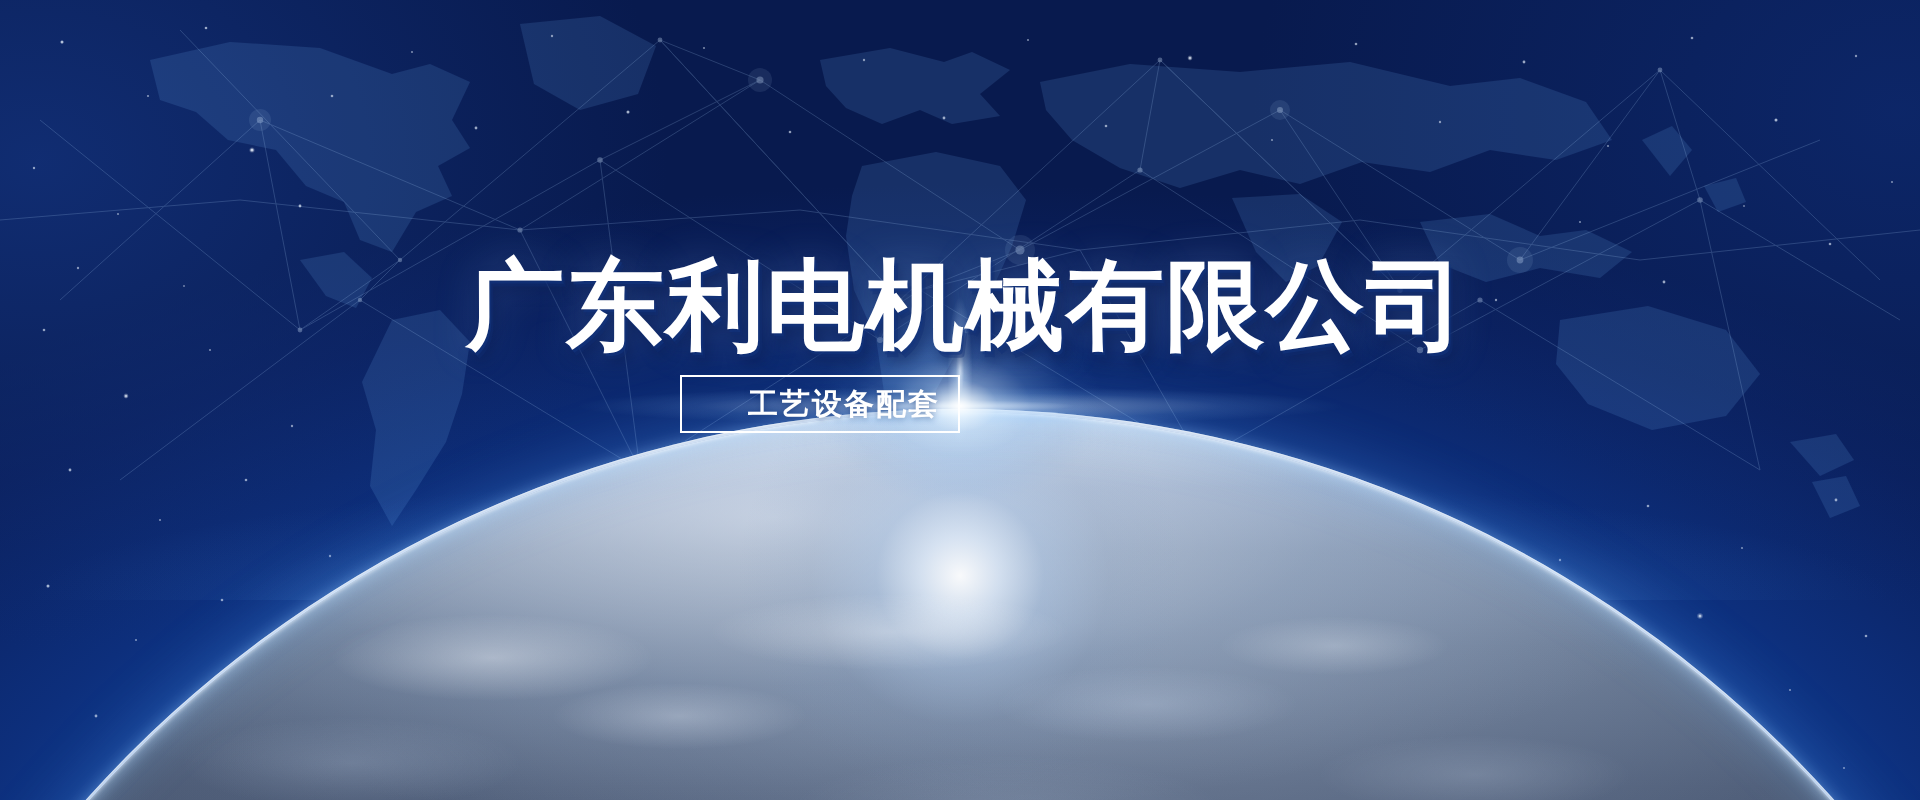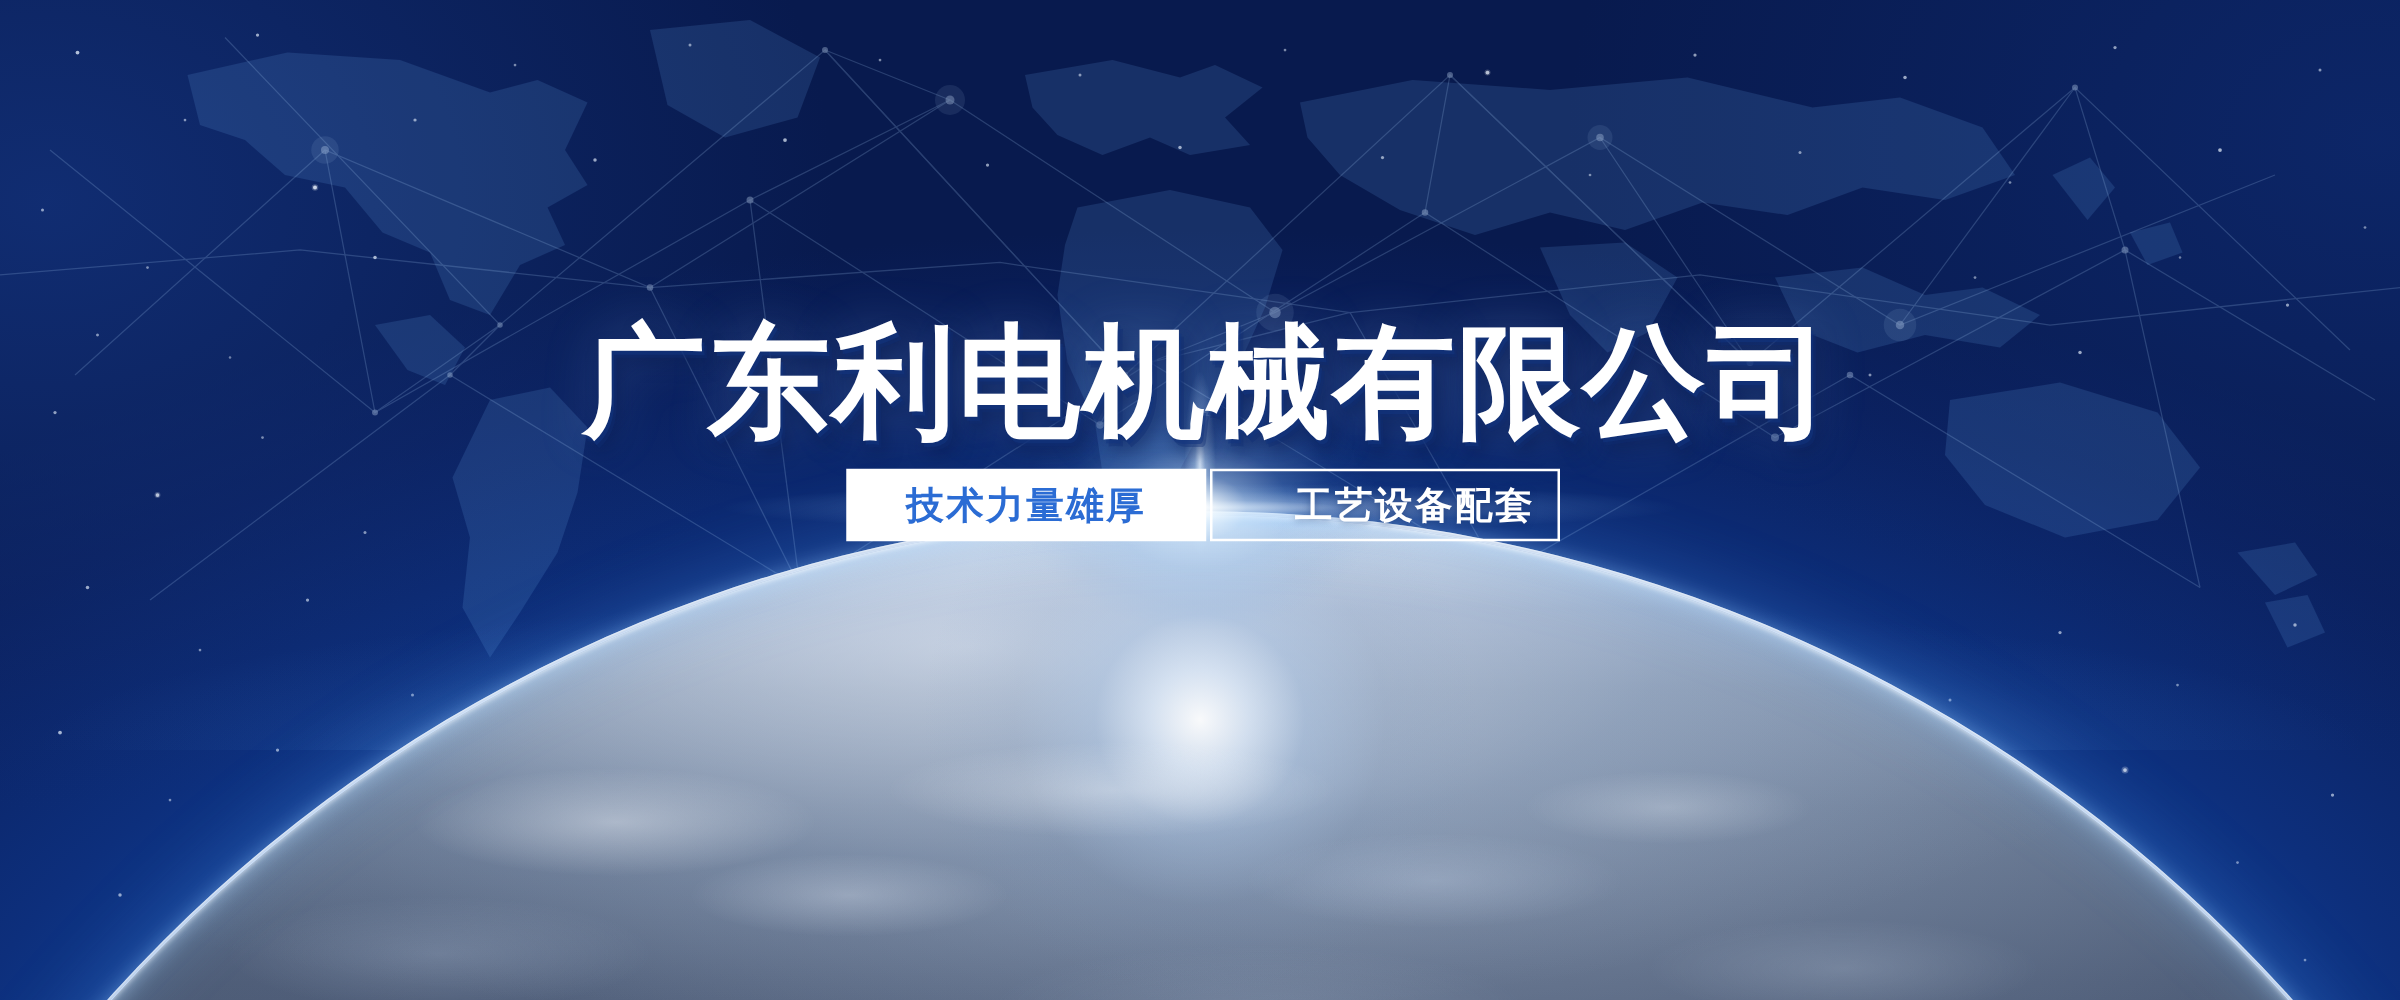--- a/index.html
+++ b/index.html
@@ -395,17 +395,16 @@
       <div class="sun-spike-v"></div>
       <div class="sun-core"></div>
     </div>
   </div>
 
   <div class="title-block">
     <h1 class="main-title">广东利电机械有限公司</h1>
   </div>
 
   <div class="tags">
-    <div class="tag tag-filled">技术力量雄厚</div>
     <div class="tag tag-outline">工艺设备配套</div>
   </div>
 
 </div>
 
 </body></html>

